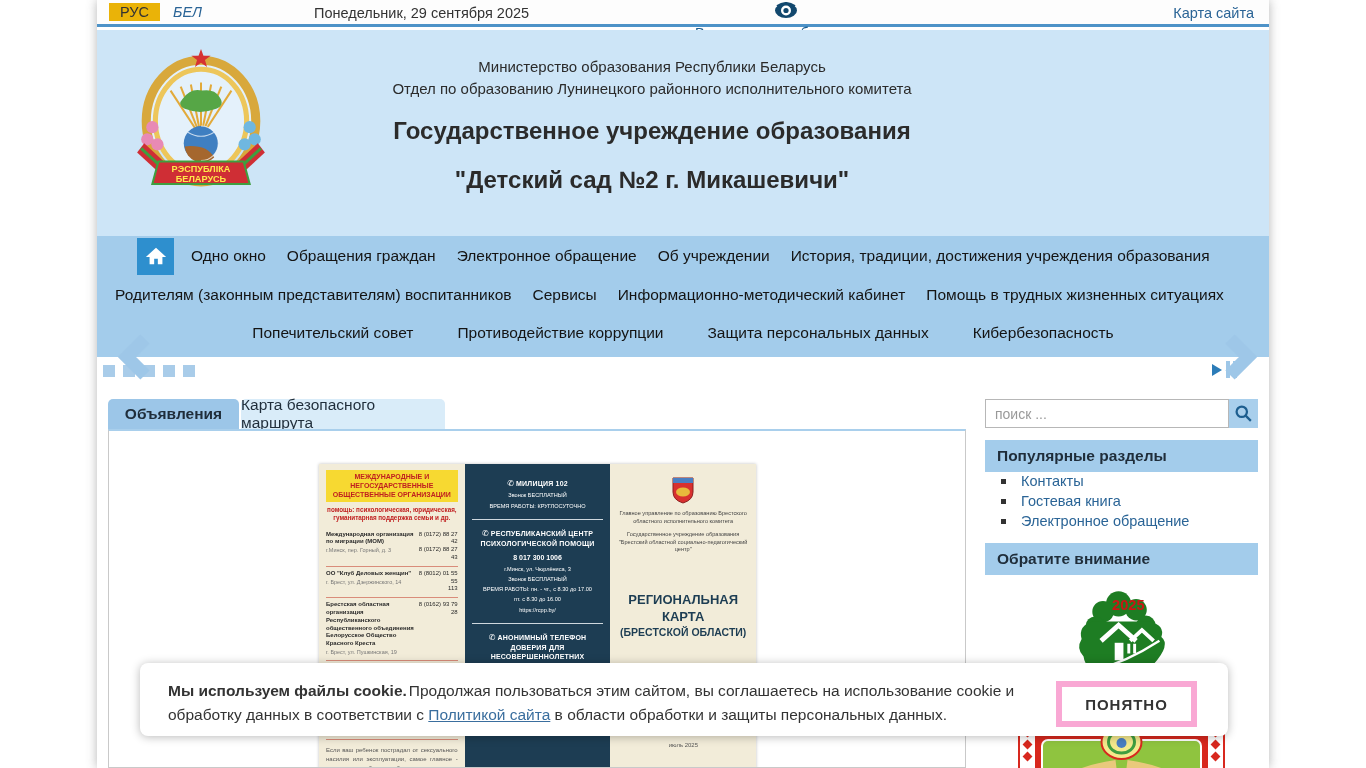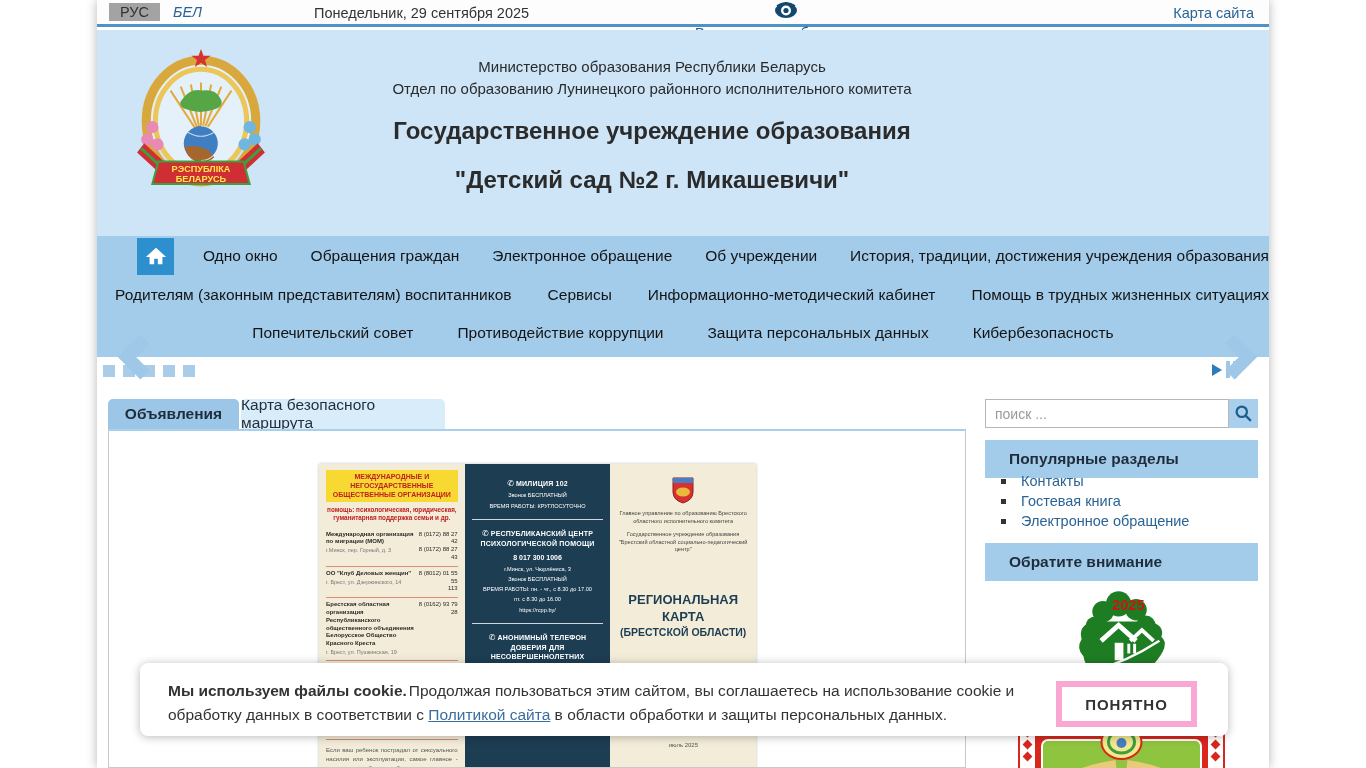--- a/index.html
+++ b/index.html
@@ -4,38 +4,38 @@
 <style>
   * { margin:0; padding:0; box-sizing:border-box; }
   body { font-family:"Liberation Sans","DejaVu Sans",sans-serif; background:#ffffff; }
   .page { position:relative; width:1366px; height:768px; overflow:hidden; background:#fff; }
   .content-col { position:absolute; left:97px; top:0; width:1172px; height:768px; background:#fff;
                  box-shadow:0 0 10px rgba(90,90,90,.45); }
 
   
   .topbar { position:absolute; top:0; left:0; width:100%; height:27px; background:#fdfdfd;
             border-bottom:3px solid #4e93c8; font-size:14.5px; }
-  .lang-rus { position:absolute; left:12px; top:3px; background:#a3a3a3; color:#333; padding:1px 11px; cursor:pointer; }
+  .lang-rus { position:absolute; left:12px; top:3px; background:#eab308; color:#333; padding:1px 11px; cursor:pointer; }
   .lang-bel { position:absolute; left:68px; top:4px; color:#2a6496; text-decoration:none; padding:0 8px;font-style:italic; }
   .topbar-date { position:absolute; left:217px; top:5px; color:#333; }
   .access-link { position:absolute; left:598px; top:2px; color:#1b5f93; text-decoration:none; display:flex; align-items:center; gap:6px;flex-direction:column; }
   .sitemap-link { position:absolute; right:15px; top:5px; color:#2a6496; text-decoration:none; }
 
   
   .header { position:absolute; top:30px; left:0; width:100%; height:206px; background:#cde5f7; }
   .emblem { position:absolute; left:33px; top:16px; width:142px; height:144px; }
   .header-text { position:absolute; left:-31px; top:0; width:1172px; text-align:center; color:#2b2b2b; }
   .h-line1 { position:absolute; top:28px; width:100%; font-size:15px; }
   .h-line2 { position:absolute; top:50px; width:100%; font-size:15px; }
   .h-title1 { position:absolute; top:87px; width:100%; font-size:24px; font-weight:bold; }
   .h-title2 { position:absolute; top:136px; width:100%; font-size:24px; font-weight:bold; }
 
   
   .navbar { position:absolute; top:236px; left:0; width:100%; height:121px; background:#a3cceb; }
-  .nav-row { display:flex; align-items:center; column-gap:21px; height:40px;justify-content:space-between; }
+  .nav-row { display:flex; align-items:center; column-gap:21px; height:40px; }
   .nav-row1 { padding-left:40px; }
   .nav-row2 { padding-left:18px; height:38px; }
   .nav-row3 { justify-content:center; height:38px;gap:44px; }
   .nav-item { color:#141414; text-decoration:none; font-size:15.5px; white-space:nowrap; cursor:pointer; }
   .home-btn { width:37px; height:37px; background:#2e8fce; display:flex; align-items:center; justify-content:center;
               margin-right:-4px; cursor:pointer; flex:0 0 auto; }
 
   
   .dots { position:absolute; left:6px; top:365px; display:flex; gap:8px; }
   .dot { width:12px; height:12px; background:#a9cce9; cursor:pointer; }
@@ -76,22 +76,22 @@
   .r-sub { font-size:10.5px; font-weight:bold; color:#1d3d53; text-align:center; }
   .r-date { position:absolute; top:278px; width:132px; text-align:center; font-size:6px; color:#555; }
   .crest { display:block; margin:6px auto 0; }
 
   
   .search-input { position:absolute; left:888px; top:399px; width:244px; height:29px; border:1px solid #b7b7b7;
                   font-size:14px; padding:0 9px; color:#333; font-family:inherit; }
   .search-input::placeholder { color:#999; }
   .search-btn { position:absolute; left:1132px; top:399px; width:29px; height:29px; background:#a9cfec; border:none;
                 display:flex; align-items:center; justify-content:center; cursor:pointer; }
-  .side-header { position:absolute; left:888px; width:273px; height:38px; background:#a3cceb; color:#1f2d3a;
-                 font-weight:bold; font-size:15.5px; display:flex; align-items:center; padding-left:24px; }
+  .side-header { position:absolute; left:888px; width:273px; height:32px; background:#a3cceb; color:#1f2d3a;
+                 font-weight:bold; font-size:15.5px; display:flex; align-items:center; padding-left:12px; }
   .popular-header { top:440px; }
   .attention-header { top:543px; }
   .popular-list { position:absolute; left:888px; top:472px; width:273px; list-style:none; }
   .popular-list li { position:relative; padding-left:36px; height:20px; }
   .popular-list li::before { content:""; position:absolute; left:16px; top:7px; width:5px; height:5px; background:#333; }
   .popular-list a { color:#2a6496; text-decoration:none; font-size:14.5px; }
   .logo-2025 { position:absolute; left:971px; top:581px; width:107px; height:108px; cursor:pointer; z-index:1; }
   .ornament { position:absolute; left:921px; top:726px; width:207px; height:42px; overflow:hidden; cursor:pointer; z-index:1; }
 
   

